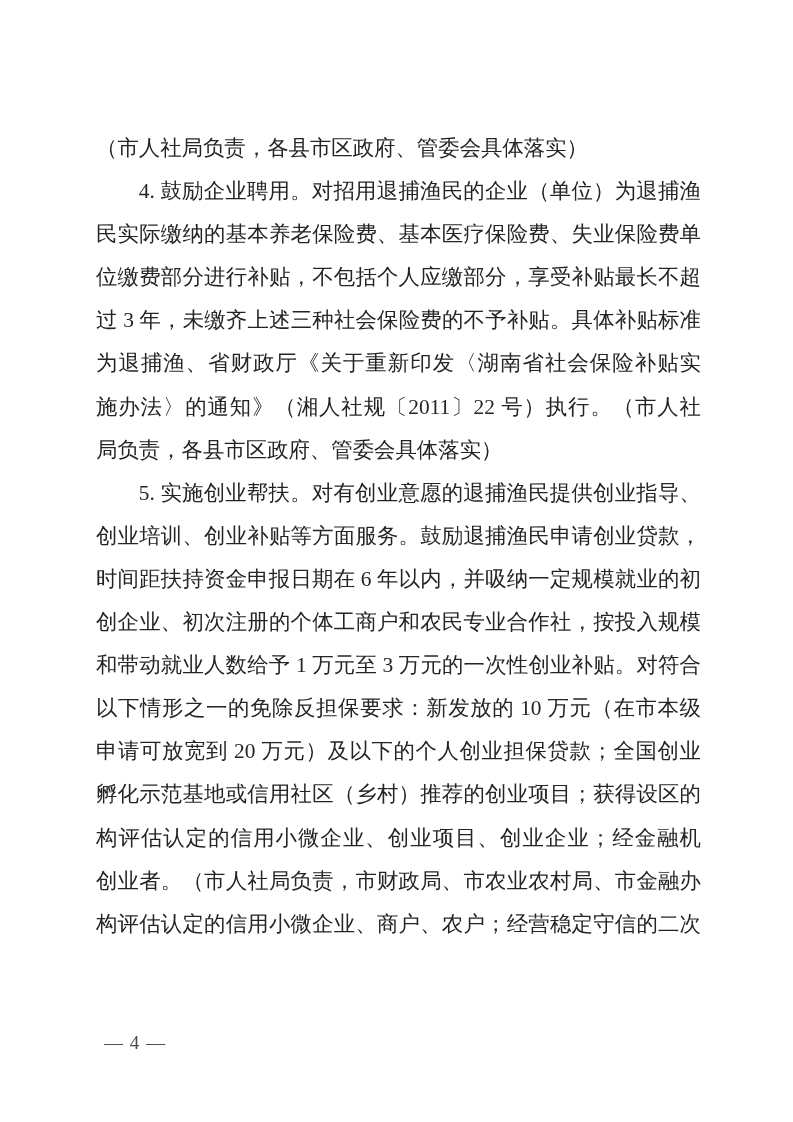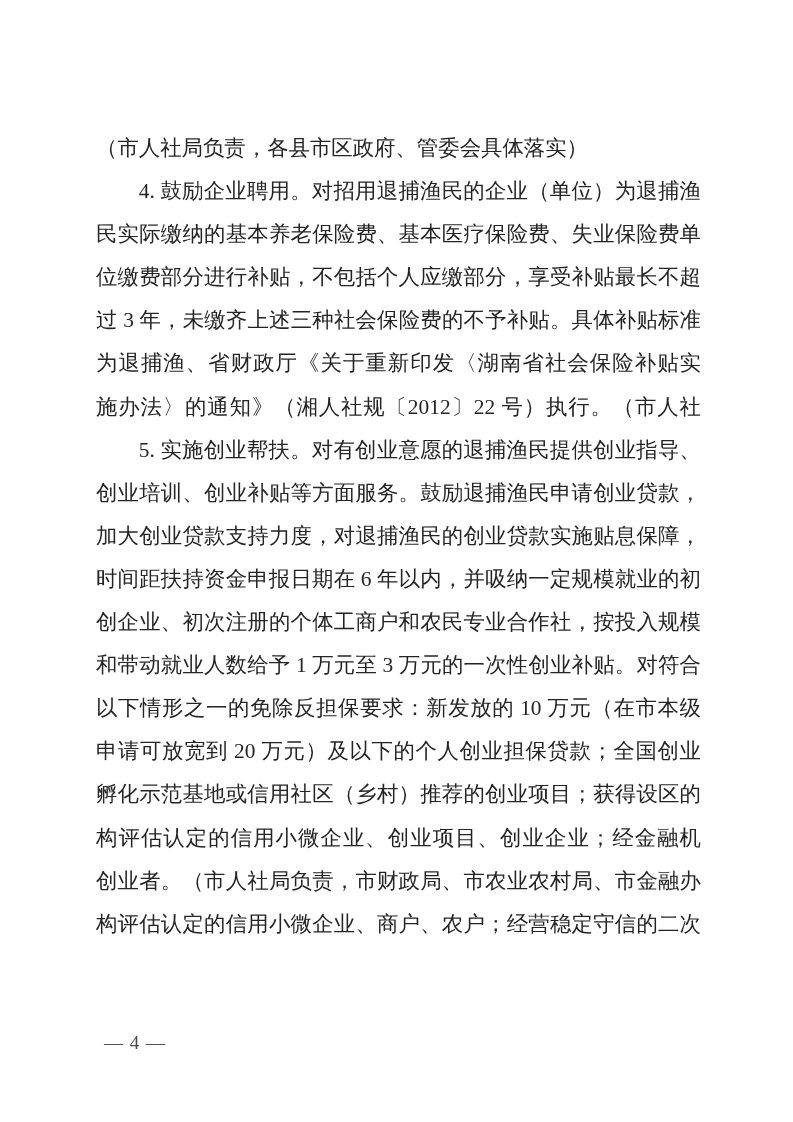--- a/index.html
+++ b/index.html
@@ -61,24 +61,24 @@
 <body>
 
 <div class="page">
   <div class="textblock">
       <div class="line">（市人社局负责，各县市区政府、管委会具体落实）</div>
       <div class="line fill indent">4. 鼓励企业聘用。对招用退捕渔民的企业（单位）为退捕渔</div>
       <div class="line fill">民实际缴纳的基本养老保险费、基本医疗保险费、失业保险费单</div>
       <div class="line fill">位缴费部分进行补贴，不包括个人应缴部分，享受补贴最长不超</div>
       <div class="line fill">过 3 年，未缴齐上述三种社会保险费的不予补贴。具体补贴标准</div>
       <div class="line fill">为退捕渔、省财政厅《关于重新印发〈湖南省社会保险补贴实</div>
-      <div class="line fill">施办法〉的通知》（湘人社规〔2012〕22 号）执行。（市人社</div>
+      <div class="line fill">施办法〉的通知》（湘人社规〔2011〕22 号）执行。（市人社</div>
+      <div class="line">局负责，各县市区政府、管委会具体落实）</div>
       <div class="line fill indent">5. 实施创业帮扶。对有创业意愿的退捕渔民提供创业指导、</div>
       <div class="line fill">创业培训、创业补贴等方面服务。鼓励退捕渔民申请创业贷款，</div>
-      <div class="line fill">加大创业贷款支持力度，对退捕渔民的创业贷款实施贴息保障，</div>
       <div class="line fill">时间距扶持资金申报日期在 6 年以内，并吸纳一定规模就业的初</div>
       <div class="line fill">创企业、初次注册的个体工商户和农民专业合作社，按投入规模</div>
       <div class="line fill">和带动就业人数给予 1 万元至 3 万元的一次性创业补贴。对符合</div>
       <div class="line fill">以下情形之一的免除反担保要求：新发放的 10 万元（在市本级</div>
       <div class="line fill">申请可放宽到 20 万元）及以下的个人创业担保贷款；全国创业</div>
       <div class="line fill">孵化示范基地或信用社区（乡村）推荐的创业项目；获得设区的</div>
       <div class="line fill">构评估认定的信用小微企业、创业项目、创业企业；经金融机</div>
       <div class="line fill">创业者。（市人社局负责，市财政局、市农业农村局、市金融办</div>
       <div class="line fill">构评估认定的信用小微企业、商户、农户；经营稳定守信的二次</div>
     </div>

